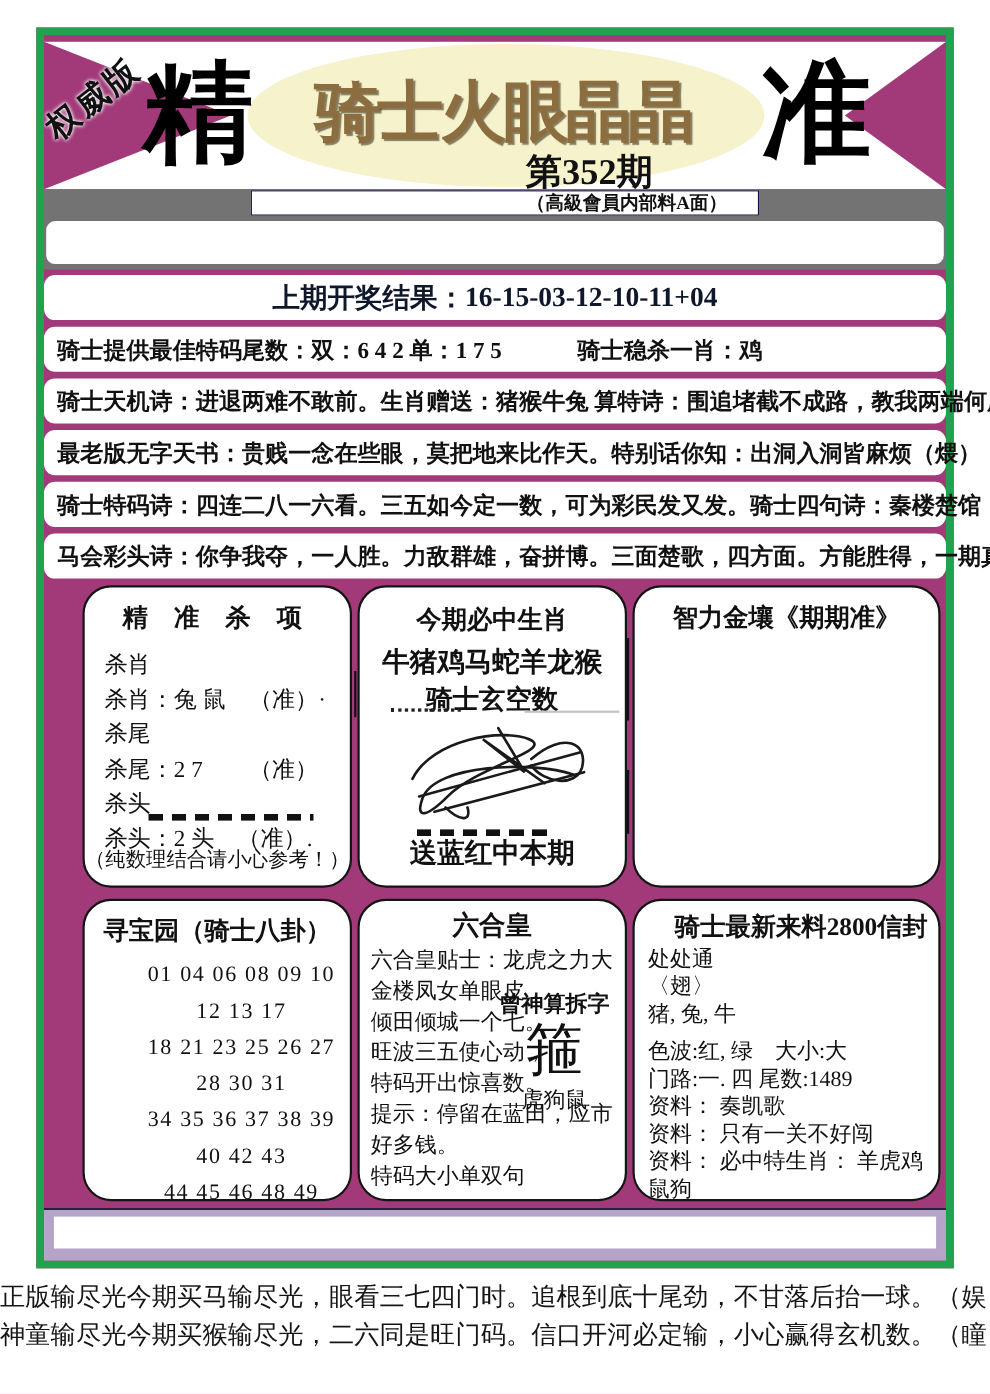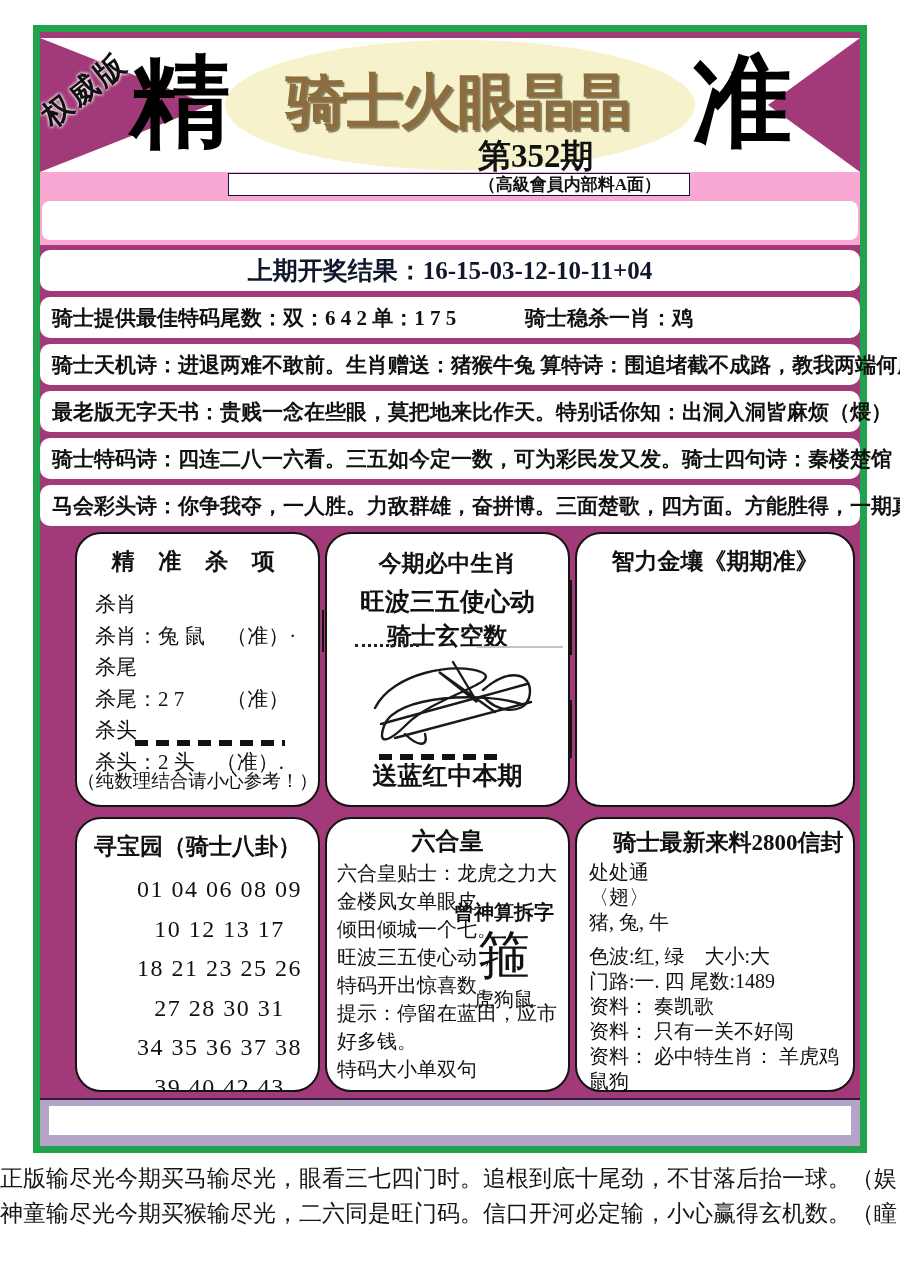--- a/index.html
+++ b/index.html
@@ -25,21 +25,21 @@
              text-shadow:0 0 3px #fff,0 0 4px #fff; }
   .big-char { position:absolute; top:12px; font-size:100px; font-weight:bold; line-height:1.05; color:#000; }
   .big-left  { left:90px; }
   .big-right { left:652px; }
   .title-center { position:absolute; left:192px; top:24px; width:450px; text-align:center;
                   font-size:60px; font-weight:bold; letter-spacing:-3px; color:#8b6d3f;
                   text-shadow:2px 2px 1px rgba(40,25,5,.55); white-space:nowrap; }
   .issue { position:absolute; left:438px; top:96px; font-size:33px; font-weight:bold; }
 
   
-  .navy { position:absolute; left:0; top:140px; width:820px; height:73px; background:#f9a8d4; }
+  .navy { position:absolute; left:0; top:140px; width:820px; height:73px; background:#737373; }
   .member-box { position:absolute; left:188px; top:1px; width:462px; height:23px; background:#fff;
                 border:1px solid #11103f; display:flex; align-items:center; justify-content:flex-end;
                 padding-right:28px; font-size:17px; font-weight:bold; }
   .blank-bar { position:absolute; left:2px; top:29px; width:816px; height:39px; background:#fff; border-radius:8px; }
 
   
   .main { position:absolute; left:0; top:213px; width:820px; height:853px; }
   .row { height:41px; margin-bottom:6px; background:#fff; border-radius:10px; position:relative;
          display:flex; align-items:center; padding:0 12px; font-size:21px; font-weight:bold; white-space:nowrap; }
   .row.first { margin-top:5px; }
@@ -70,21 +70,21 @@
   .dot-marks { position:absolute; left:28px; top:110px; width:64px; border-bottom:3px dotted #222; }
   .gray-line { position:absolute; left:150px; top:112px; width:86px; border-bottom:2px solid #c3c3c3; }
   .scribble { position:absolute; left:38px; top:116px; }
   .z-smudge { left:52px; top:220px; width:125px; }
   .z-bottom { position:absolute; bottom:13px; width:100%; text-align:center; font-size:25px; font-weight:bold; }
 
   
   .intel-bottom { position:absolute; bottom:16px; width:100%; text-align:center; padding-left:70px; font-size:22px; }
 
   
-  .t-nums { margin-top:8px; text-align:center; font-size:24px; letter-spacing:1.5px; line-height:1.65;margin-left:44px; }
+  .t-nums { margin-top:8px; text-align:center; font-size:20px; letter-spacing:1.5px; line-height:1.65;margin-left:44px; }
 
   
   .e-title { text-align:center; font-size:24px; font-weight:bold; margin-top:6px; }
   .e-lines { margin:2px 0 0 10px; font-size:20px; line-height:28px; }
   .e-right { position:absolute; right:6px; top:80px; width:116px; text-align:center; }
   .e-split-title { font-size:20px; font-weight:bold; }
   .e-split-char { font-size:52px; line-height:1.15; }
   .e-split-z { font-size:20px; }
 
   
@@ -167,21 +167,21 @@
               <div>杀尾：2 7　　（准）</div>
               <div>杀头</div>
               <div>杀头：2 头　（准）.</div>
             </div>
             <div class="smudge kill-smudge"></div>
             <div class="kill-foot">（纯数理结合请小心参考！）</div>
           </div>
 
           <div class="box w245 zbox">
             <div class="z-title">今期必中生肖</div>
-            <div class="z-zodiacs">旺波三五使心动</div>
+            <div class="z-zodiacs">牛猪鸡马蛇羊龙猴</div>
             <div class="z-sub">骑士玄空数</div>
             <div class="dot-marks"></div>
             <div class="gray-line"></div>
             <svg class="scribble" width="172" height="108" viewBox="0 0 172 108">
               <g fill="none" stroke="#1a1a1a" stroke-width="2.4" stroke-linecap="round">
                 <path d="M10,58 C28,22 92,12 116,22 C140,32 70,46 42,74 C24,92 12,96 19,76 C30,44 120,42 156,54"></path>
                 <path d="M118,40 C148,14 170,26 164,48 C158,66 130,62 118,46"></path>
                 <path d="M16,74 L162,34"></path>
                 <path d="M30,88 L166,52"></path>
                 <path d="M88,12 L112,52 L74,22 L130,62"></path>

